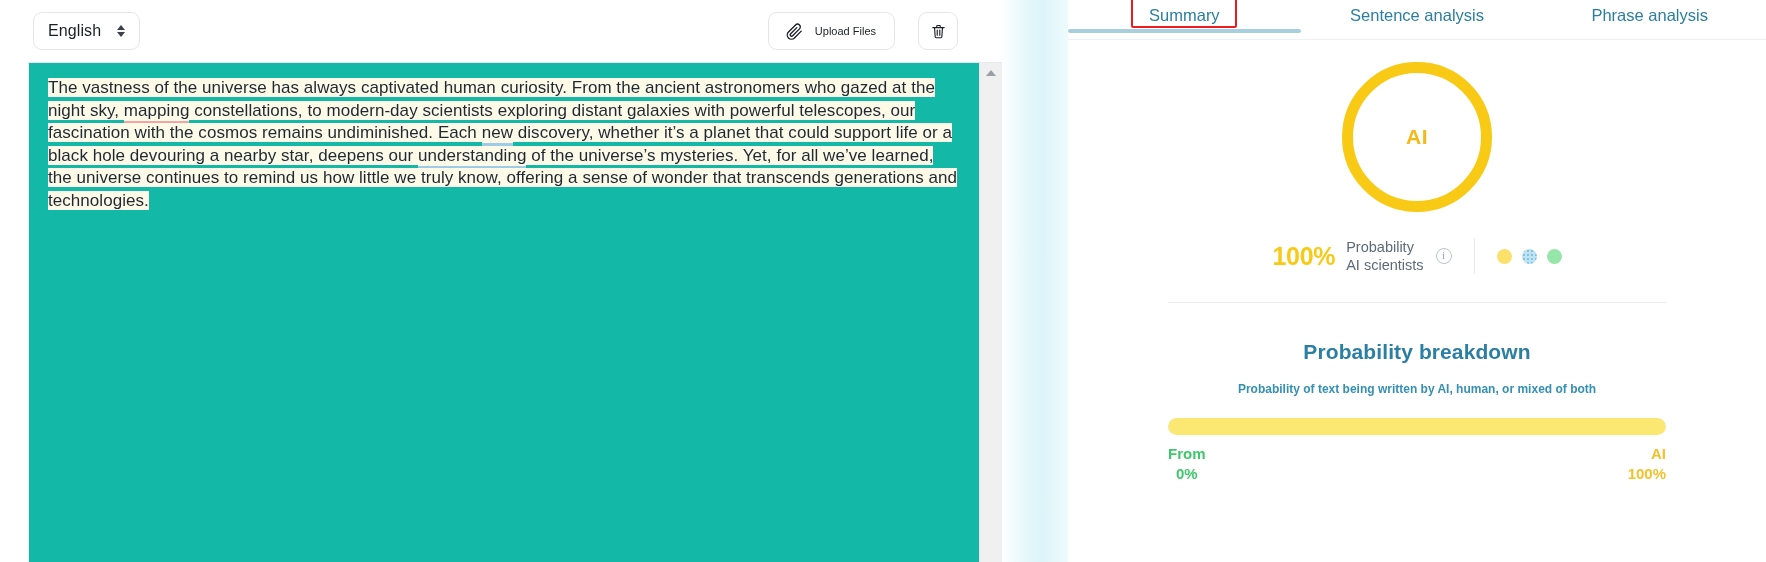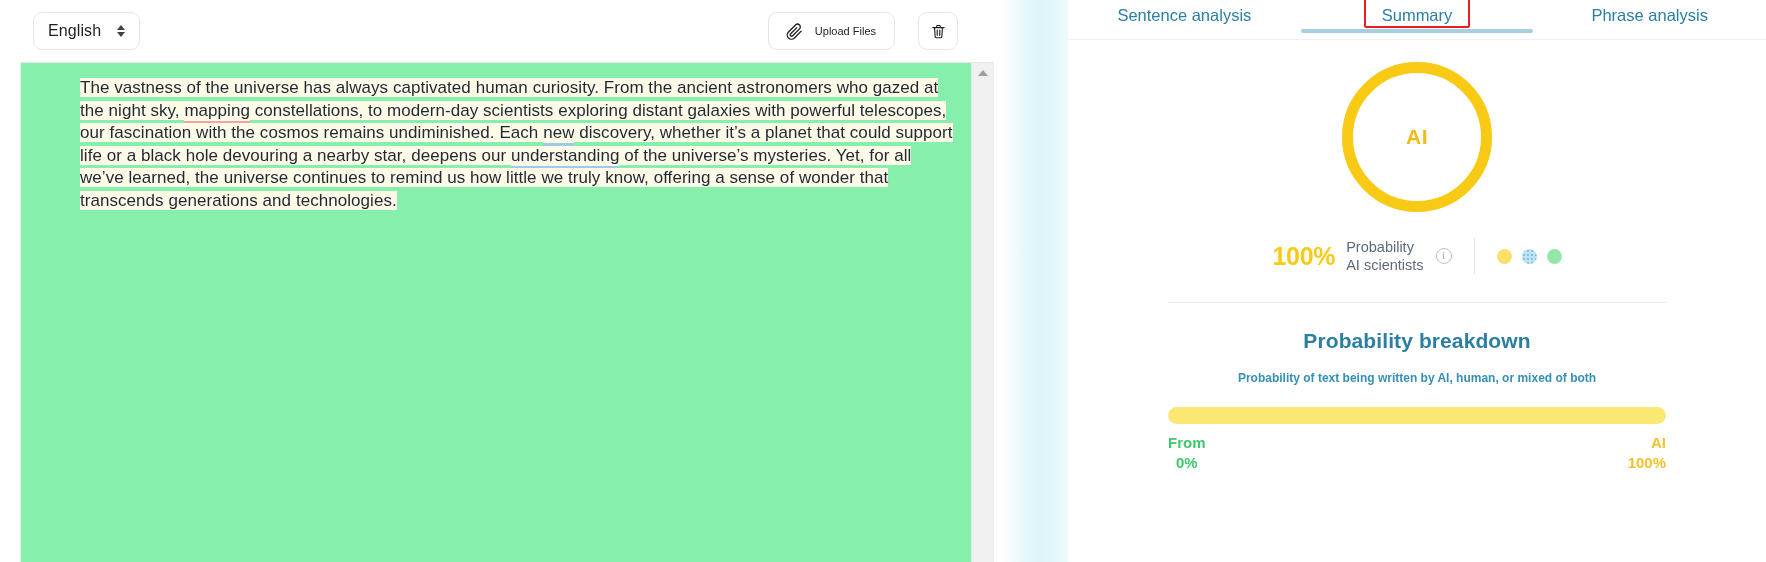--- a/index.html
+++ b/index.html
@@ -49,28 +49,27 @@
   .btn-upload .txt { font-size: 11px; color: #1b1f24; white-space: nowrap; }
   .btn-trash {
     position: absolute; right: 42px; top: 12px;
     width: 40px; height: 38px;
     display: flex; align-items: center; justify-content: center;
     border: 1px solid #e3e6ea; border-radius: 9px;
     background: #fff; cursor: pointer;
   }
 
   #editor-wrap {
-    position: absolute; left: 20px; top: 62px;
+    position: absolute; left: 28px; top: 62px;
     width: 974px; height: 500px;
     border-top: 1px solid #e6e8ea;
     border-left: 1px solid #eceef0;
     border-right: 1px solid #eceef0;
-    background: #86efac;
+    background: #14b8a6;
     display: flex;
-    padding-left: 40px;
   }
   #editor-text {
     flex: 1 1 auto;
     padding: 14px 18px 0 19px;
     overflow: hidden;
   }
   #editor-text p {
     font-size: 17px; line-height: 22.6px; color: #1f2833;
     letter-spacing: .05px;
     max-width: 920px;
@@ -163,21 +162,21 @@
     background-image: radial-gradient(#7fc4e3 1.1px, transparent 1.2px);
     background-size: 4px 4px;
   }
   .dot.green { background: #96e5a9; }
 
   #breakdown {
     margin: 0 auto; width: 100%; padding: 0 100px;
   }
   .hr-sep { margin-top: 28px; height: 1px; background: #e9edf0; }
   .bd-title {
-    margin-top: 26px; text-align: center;
+    margin-top: 37px; text-align: center;
     font-size: 21px; font-weight: 700; color: #2b7fa3; letter-spacing: .1px;
   }
   .bd-sub {
     margin-top: 18px; text-align: center;
     font-size: 12px; font-weight: 700; color: #3490b5;
   }
   .bar-track {
     margin-top: 22px; height: 17px; border-radius: 9px;
     background: #eef1f3; overflow: hidden;
   }
@@ -234,27 +233,27 @@
       </div>
     </div>
 
   </div>
 
   <div id="divider-strip"></div>
 
   <div id="right-panel">
 
     <div id="tabs">
-      <div class="tab">
-        <span>Sentence analysis</span>
-      </div>
       <div class="tab active">
         <span>Summary</span>
         <span class="annot-box"></span>
         <span class="tab-underline"></span>
+      </div>
+      <div class="tab">
+        <span>Sentence analysis</span>
       </div>
       <div class="tab">
         <span>Phrase analysis</span>
       </div>
     </div>
 
     <div id="gauge-area">
       <div class="ring">
         <span class="ring-label">AI</span>
       </div>

